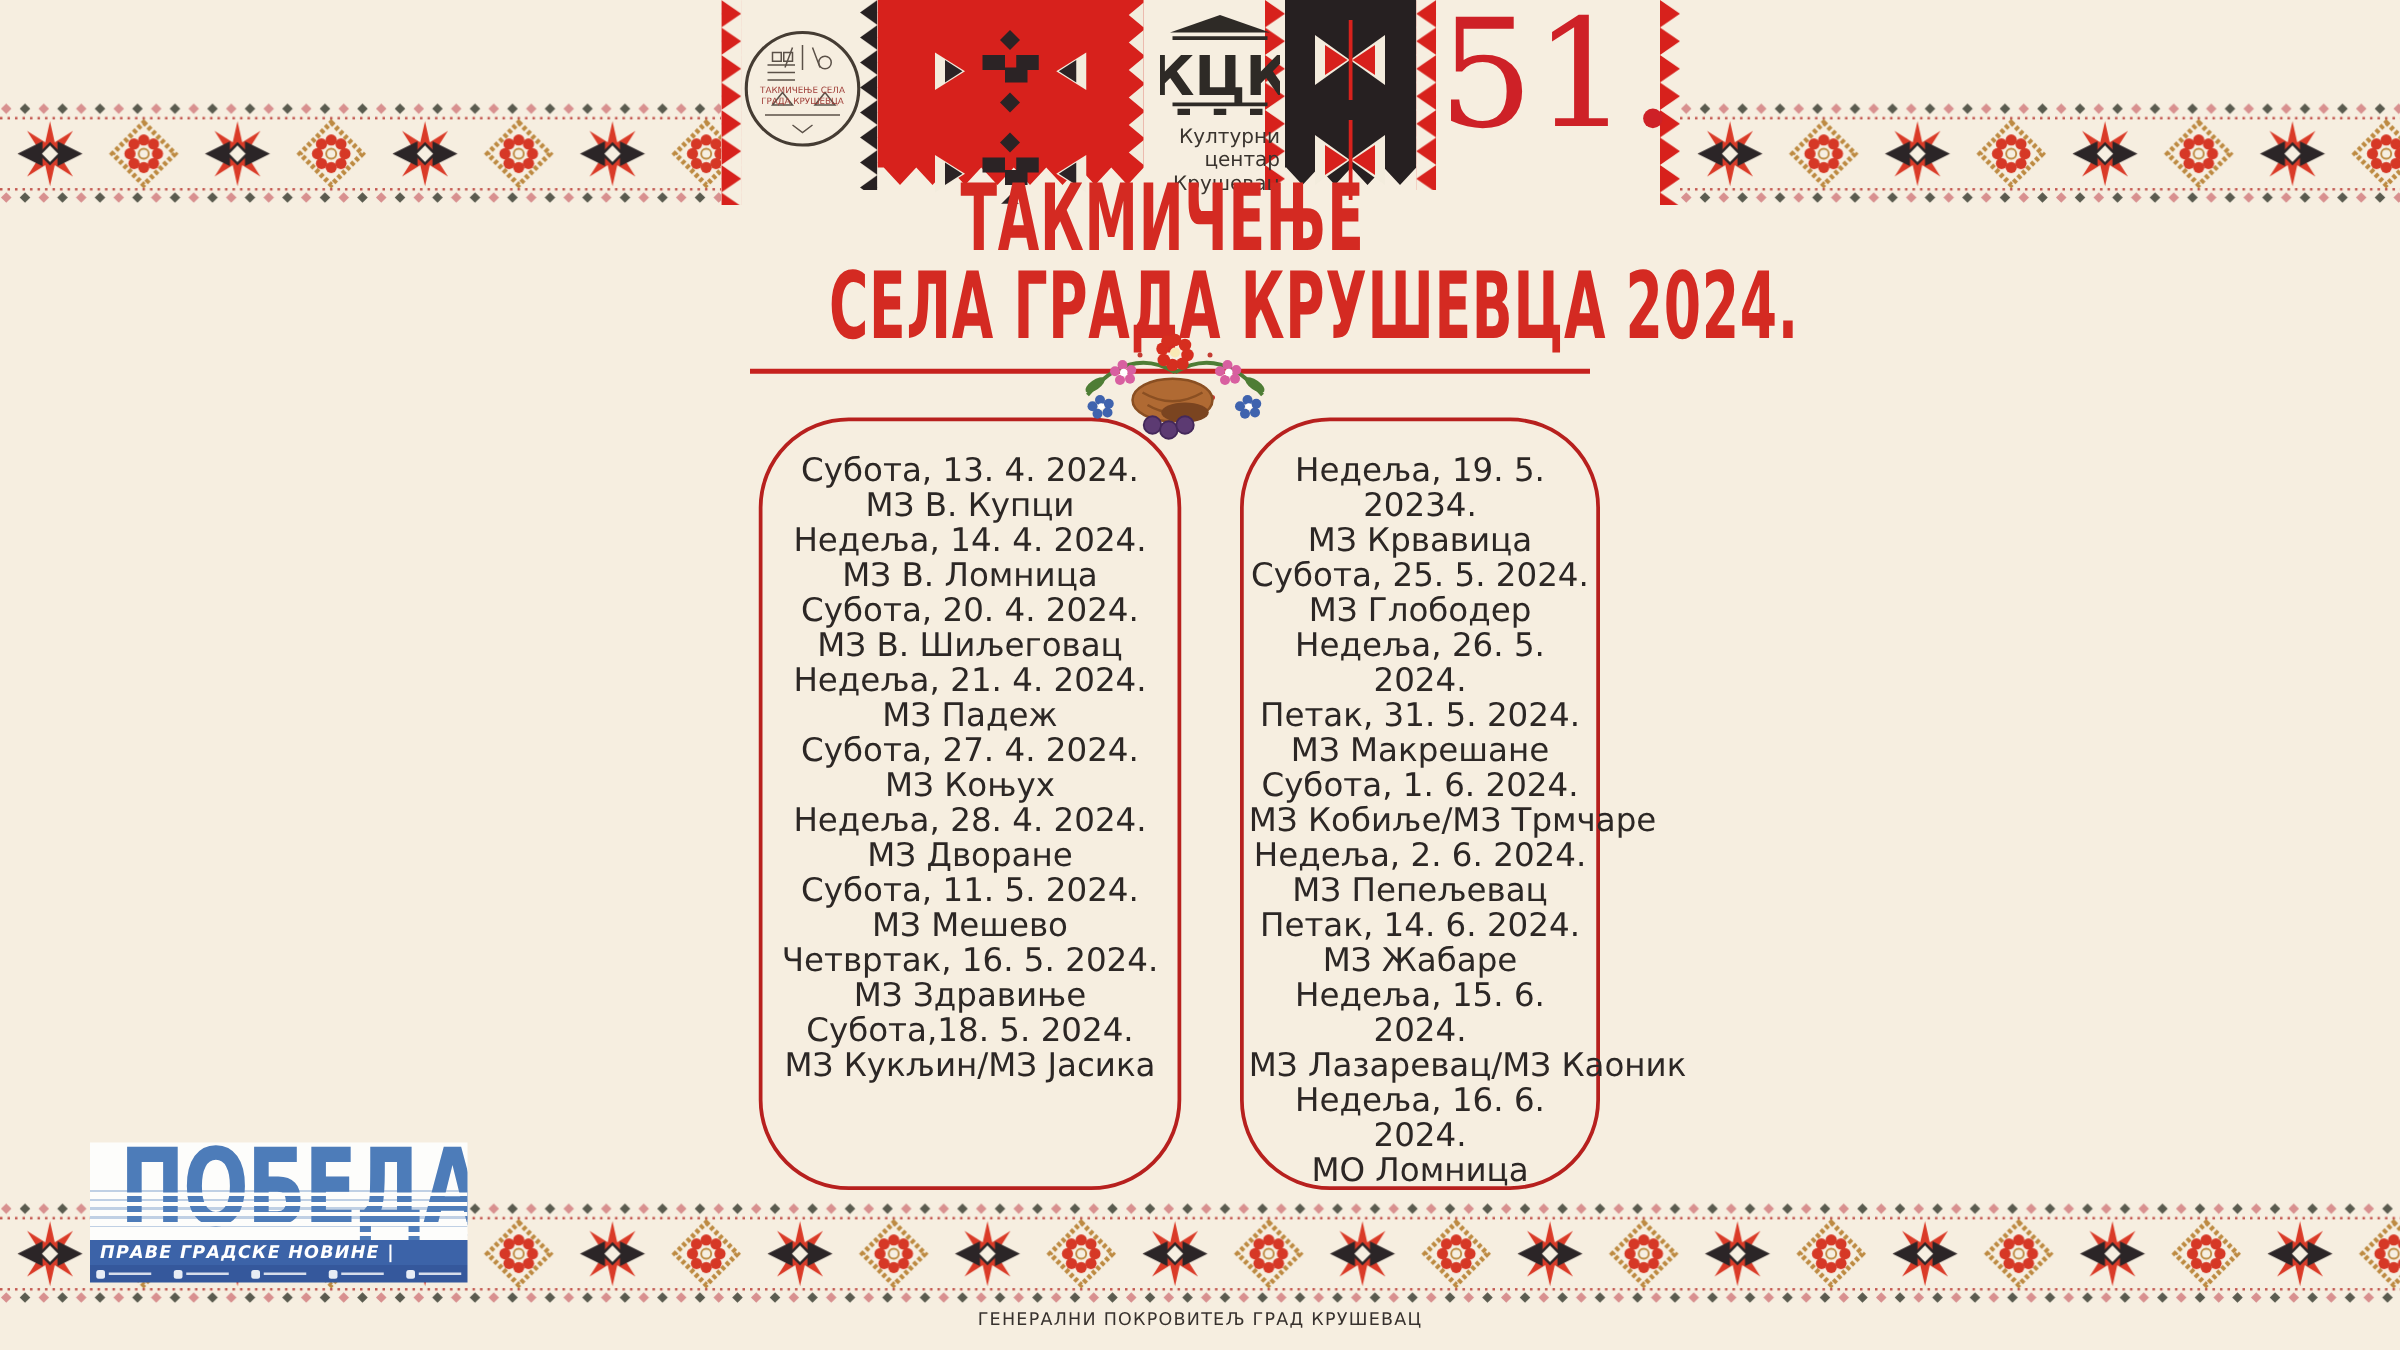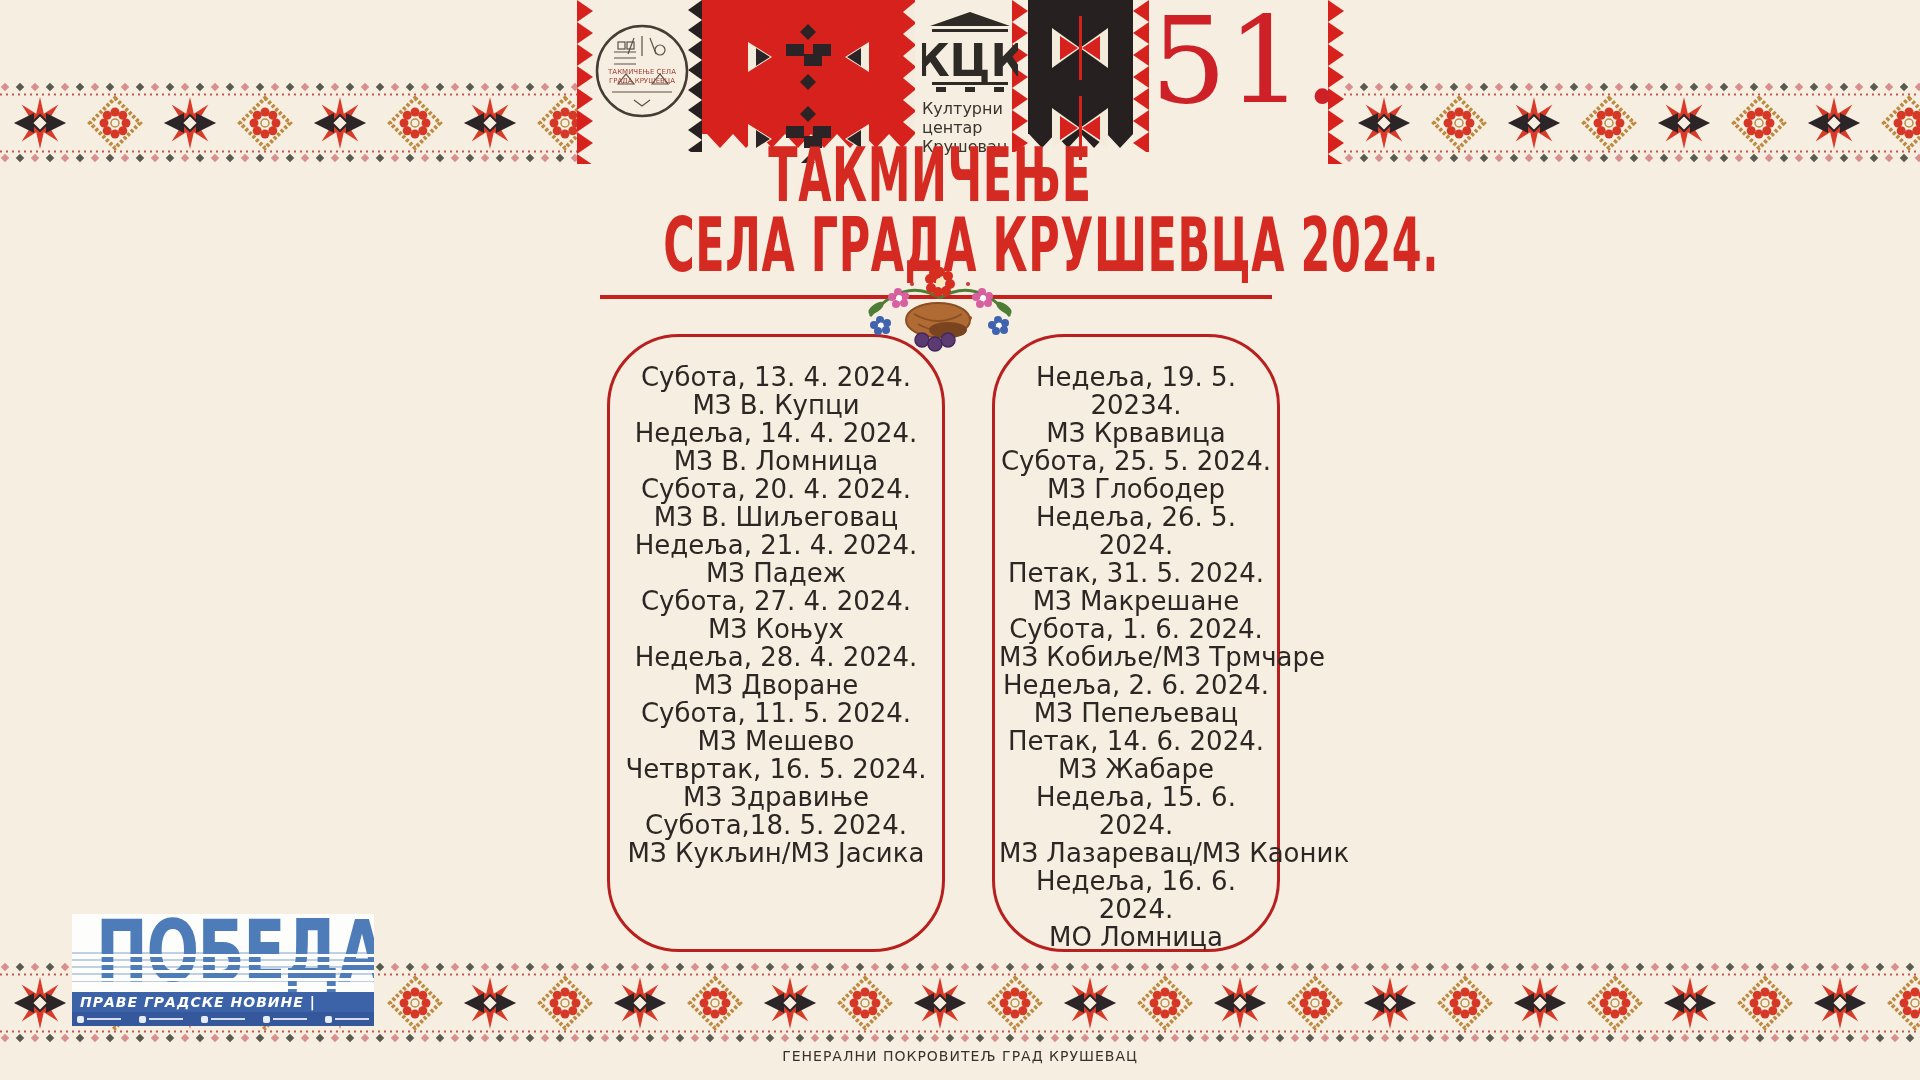--- a/index.html
+++ b/index.html
@@ -5,21 +5,21 @@
   html,body{margin:0;padding:0;}
   .page{position:relative;width:1920px;height:1080px;background:#f6eee0;overflow:hidden;
         font-family:"DejaVu Sans", sans-serif;}
 
   
   .strip{position:absolute;top:82px;height:82px;z-index:1;}
   .strip-bottom{position:absolute;top:962px;left:0;width:1920px;height:82px;z-index:1;}
   .saw{position:absolute;top:0;z-index:2;}
   .badge{position:absolute;left:594px;top:22px;width:96px;height:98px;z-index:3;}
   .banner{position:absolute;top:0;z-index:2;}
-  .kck{position:absolute;left:922px;top:10px;width:102px;z-index:3;text-align:left;color:#2e2a26;}
+  .kck{position:absolute;left:922px;top:10px;width:102px;z-index:3;text-align:right;color:#2e2a26;}
   .kck-name{font-size:16px;line-height:17px;margin-top:2px;color:#3a342e;}
   .edition{position:absolute;left:1148px;top:-4px;width:196px;z-index:3;text-align:center;
            font-family:"DejaVu Serif", serif;font-size:120px;color:#ce2127;line-height:130px;}
 
   
   .title-block{position:absolute;left:470px;top:140px;width:920px;z-index:3;text-align:center;color:#d42a22;}
   .title-line{display:block;font-weight:bold;letter-spacing:1px;white-space:nowrap;}
   .title-line.l1{font-size:74px;line-height:70px;transform:scaleX(0.58);transform-origin:50% 50%;}
   .title-line.l2{font-size:74px;line-height:70px;transform:scaleX(0.58);transform-origin:50% 50%;}
   .title-rule{position:absolute;left:600px;top:295px;width:672px;height:4px;background:#c6211e;z-index:2;}

